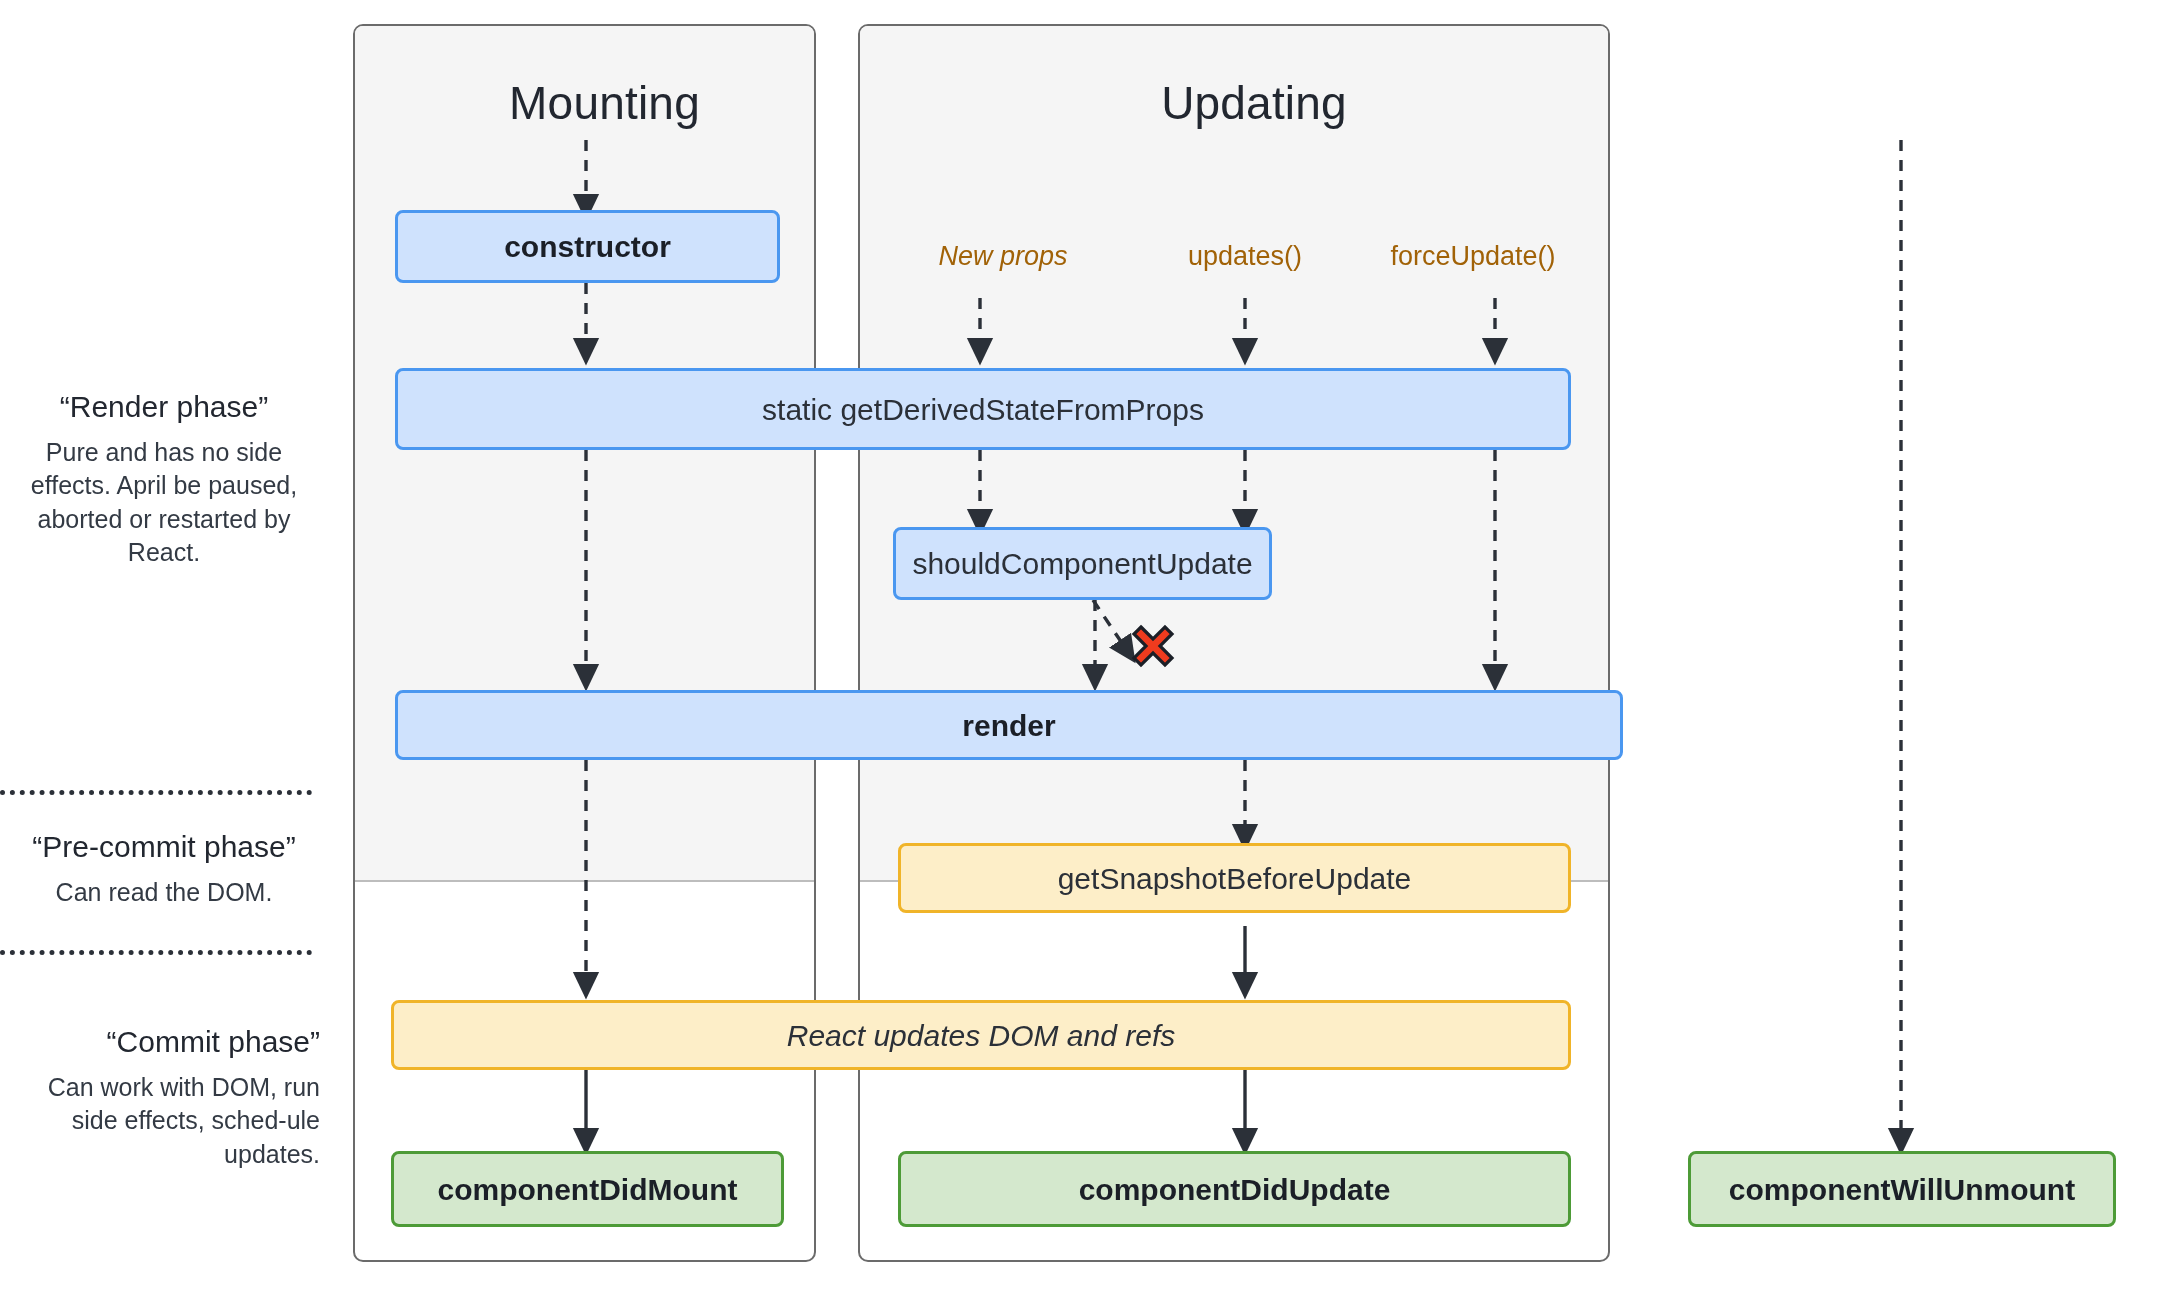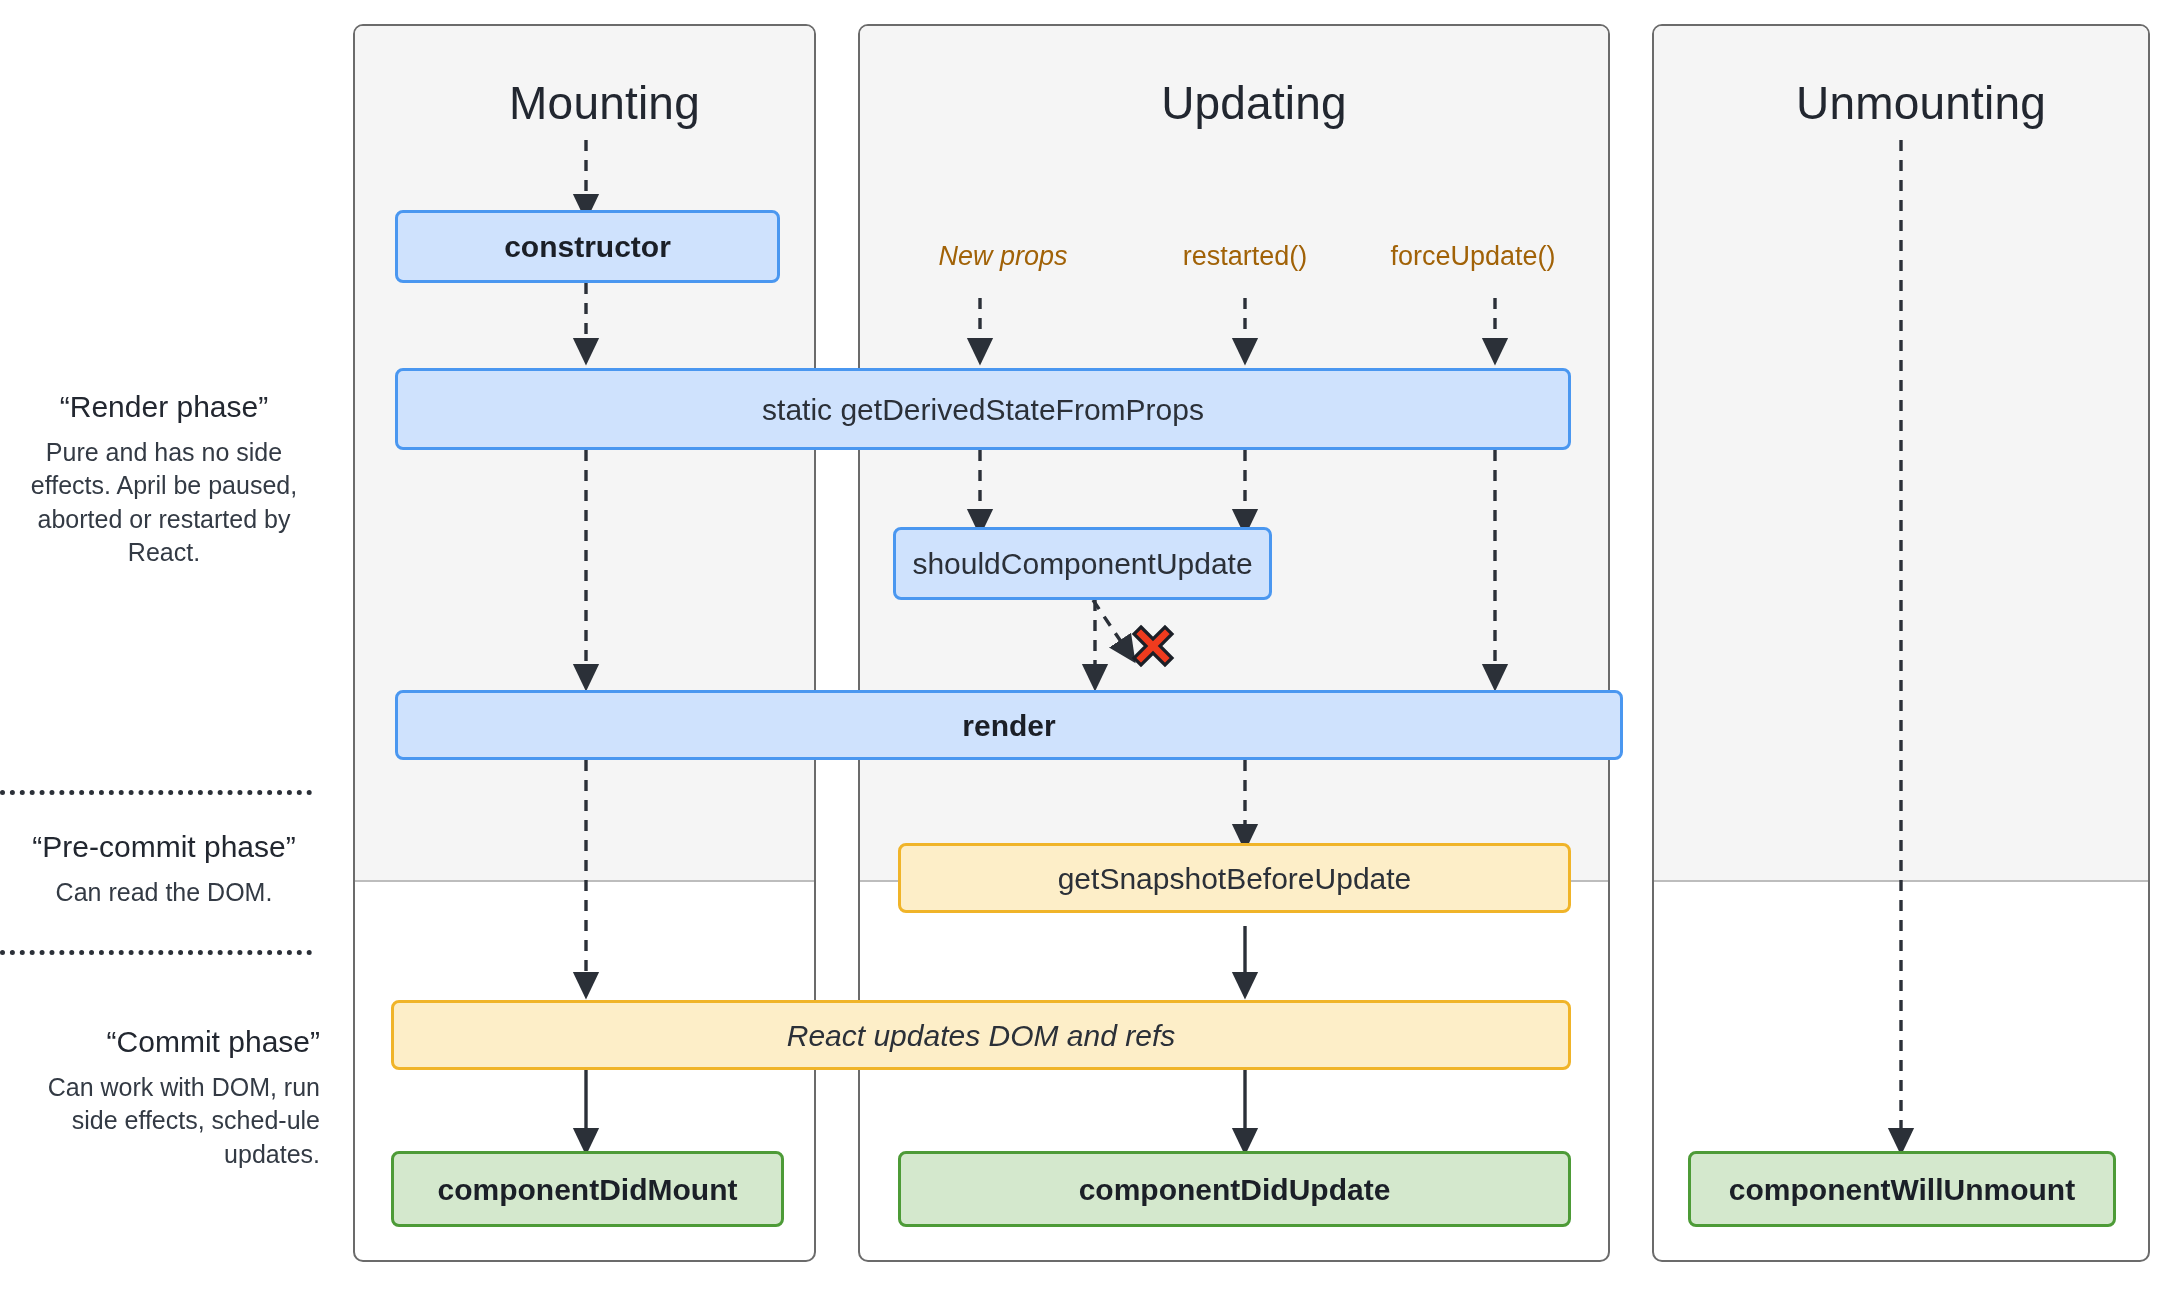--- a/index.html
+++ b/index.html
@@ -134,24 +134,20 @@
   <div class="panel" style="left:353px; top:24px; width:463px; height:1238px;">
     <div class="panel-top" style="height:854px;"></div>
     <div class="panel-title" style="top:50px;">Mounting</div>
   </div>
 
   <div class="panel" style="left:858px; top:24px; width:752px; height:1238px;">
     <div class="panel-top" style="height:854px;"></div>
     <div class="panel-title" style="top:50px;">Updating</div>
   </div>
 
-  <div class="panel" style="left:1652px; top:24px; width:498px; height:1238px;">
-    <div class="panel-top" style="height:854px;"></div>
-    <div class="panel-title" style="top:50px;">Unmounting</div>
-  </div>
 
   <svg class="arrows" viewBox="0 0 2166 1290">
     <defs>
       <marker id="ah" markerWidth="10" markerHeight="10" refX="4.2" refY="5" orient="auto" markerUnits="strokeWidth">
         <path d="M0,1.1 L8.2,5 L0,8.9 Z" fill="#2b3038"></path>
       </marker>
     </defs>
     <g stroke="#2b3038" stroke-width="3.4" fill="none">
 
       <line x1="586" y1="140" x2="586" y2="208" stroke-dasharray="11 9" marker-end="url(#ah)"></line>
@@ -174,21 +170,21 @@
 
       <line x1="1095" y1="600" x2="1095" y2="678" stroke-dasharray="11 9" marker-end="url(#ah)"></line>
 
       <line x1="1093" y1="600" x2="1128" y2="652" stroke-dasharray="11 9" marker-end="url(#ah)"></line>
 
       <line x1="1901" y1="140" x2="1901" y2="1142" stroke-dasharray="11 9" marker-end="url(#ah)"></line>
     </g>
   </svg>
 
   <div class="trigger italic" style="left:1003px; top:241px;">New props</div>
-  <div class="trigger" style="left:1245px; top:241px;">restarted()</div>
+  <div class="trigger" style="left:1245px; top:241px;">updates()</div>
   <div class="trigger" style="left:1473px; top:241px;">forceUpdate()</div>
 
   <div class="node node-blue" style="left:395px; top:210px; width:385px; height:73px;">
     <span class="t-bold">constructor</span>
   </div>
 
   <div class="node node-blue" style="left:395px; top:368px; width:1176px; height:82px;">
     <span class="t-normal">static getDerivedStateFromProps</span>
   </div>
 

